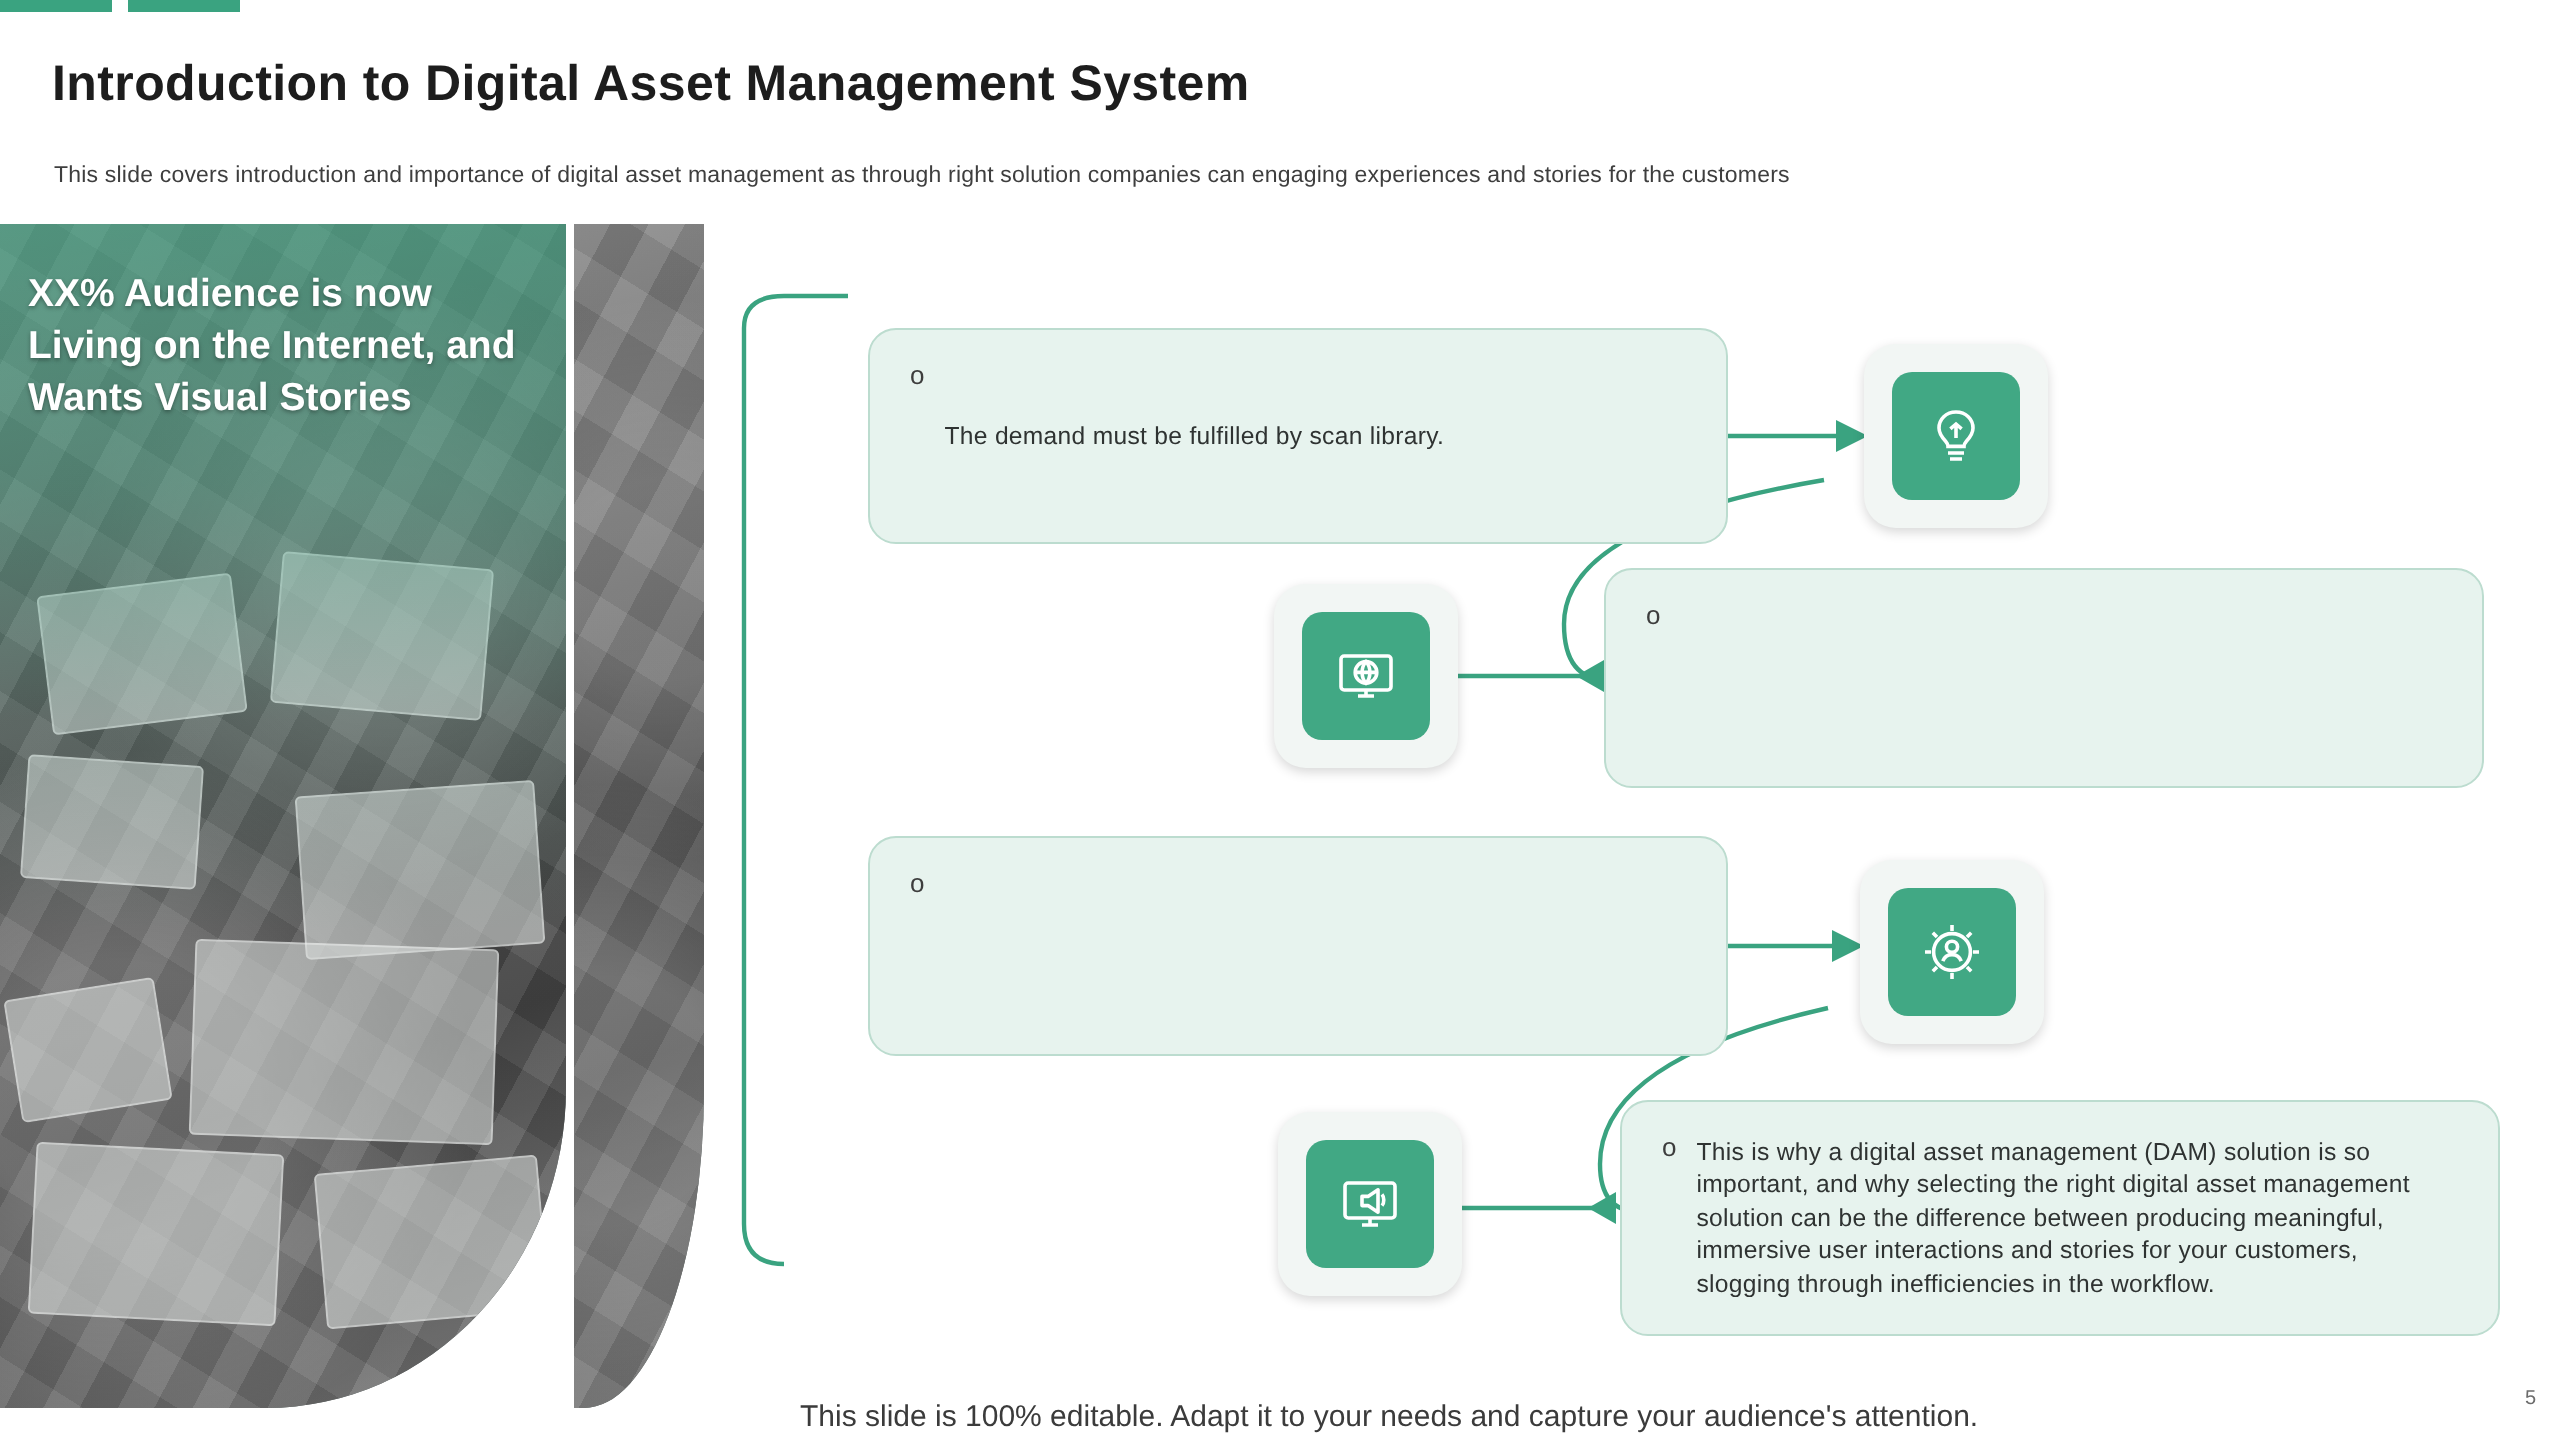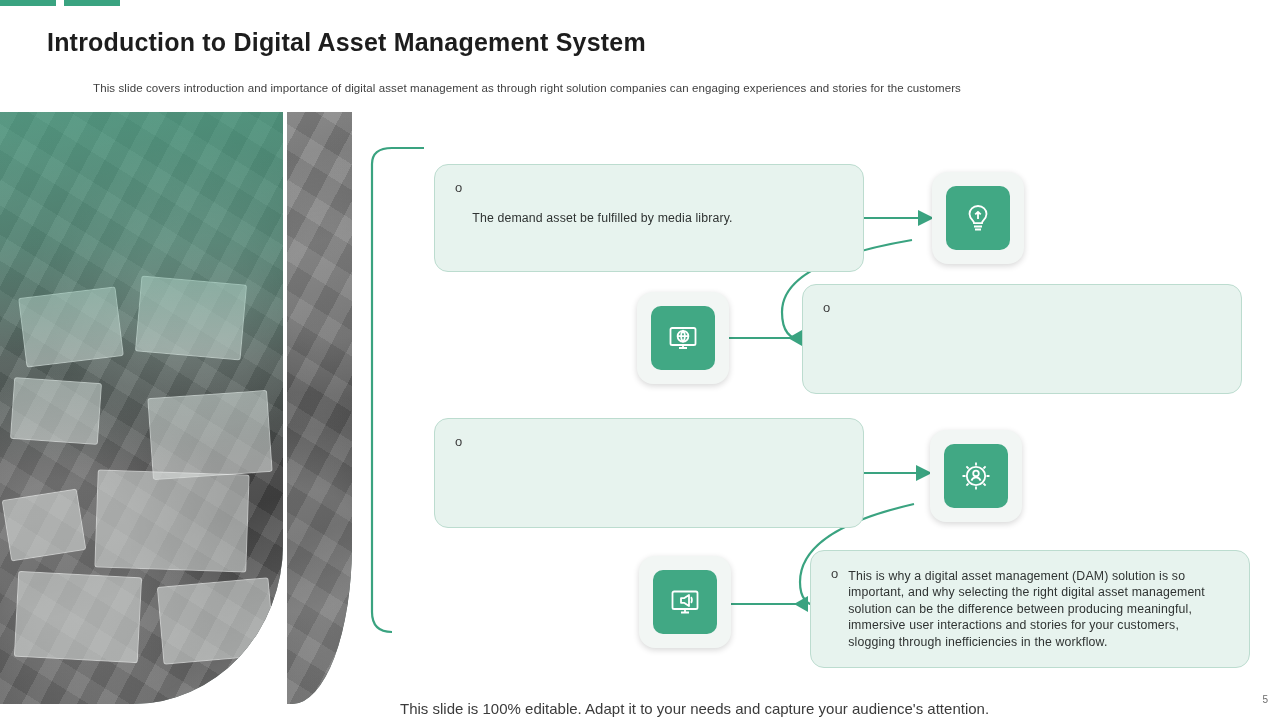--- a/index.html
+++ b/index.html
@@ -32,31 +32,29 @@
 
   
   .slide-title {
     position: absolute;
     top: 28px;
     left: 26px;
     font-size: 25px;
     font-weight: bold;
     color: #1d1d1d;
     letter-spacing: .2px;
-    margin-left: 21px;
   }
   .slide-subtitle {
     position: absolute;
     top: 82px;
     left: 27px;
     width: 1000px;
     font-size: 11.5px;
     color: #3e3e3e;
     letter-spacing: .1px;
-    text-align: center;
   }
 
   
   .left-panel {
     position: absolute;
     left: 0;
     top: 112px;
     width: 352px;
     height: 592px;
   }
@@ -229,20 +227,21 @@
       <i class="ob1"></i>
         <i class="ob2"></i>
         <i class="ob3"></i>
         <i class="ob4"></i>
       <i class="ob5"></i>
         <i class="ob6"></i>
         <i class="ob7"></i>
         <i class="ob8"></i>
     </div>
     <div class="photo-tint"></div>
+    <div class="photo-caption">XX% Audience is now Living on the Internet, and Wants Visual Stories</div>
   </div>
   <div class="photo-slice">
     <div class="photo-inner"></div>
   </div>
 </div>
 
 <div class="diagram">
 
   <svg class="connector-svg" viewBox="0 0 928 560">
     <g fill="none" stroke="#3aa380" stroke-width="2.2">
@@ -272,21 +271,21 @@
     <g fill="#3aa380">
       <polygon points="566,98 582,106 566,114"></polygon>
       <polygon points="450,218 450,234 436,226"></polygon>
       <polygon points="564,353 580,361 564,369"></polygon>
       <polygon points="456,484 456,500 442,492"></polygon>
     </g>
   </svg>
 
   <div class="card card-1">
     <span class="bullet">o</span>
-    <span class="text">The demand asset be fulfilled by media library.</span>
+    <span class="text">The demand must be fulfilled by scan library.</span>
   </div>
 
   <div class="icon-box icon-box-1">
     <div class="icon-inner">
       <svg width="34" height="34" viewBox="0 0 34 34" fill="none" stroke="#ffffff" stroke-width="1.8">
         <path d="M17 5c-5 0-8.5 3.6-8.5 8 0 3 1.8 5 3.3 6.6.8.9 1.2 1.6 1.2 2.6h8c0-1 .4-1.7 1.2-2.6C23.7 18 25.5 16 25.5 13c0-4.4-3.5-8-8.5-8z"></path>
         <path d="M13 25.5h8M14 28.5h6"></path>
         <path d="M17 11v7M14.2 13.4 17 11l2.8 2.4"></path>
       </svg>
     </div>

